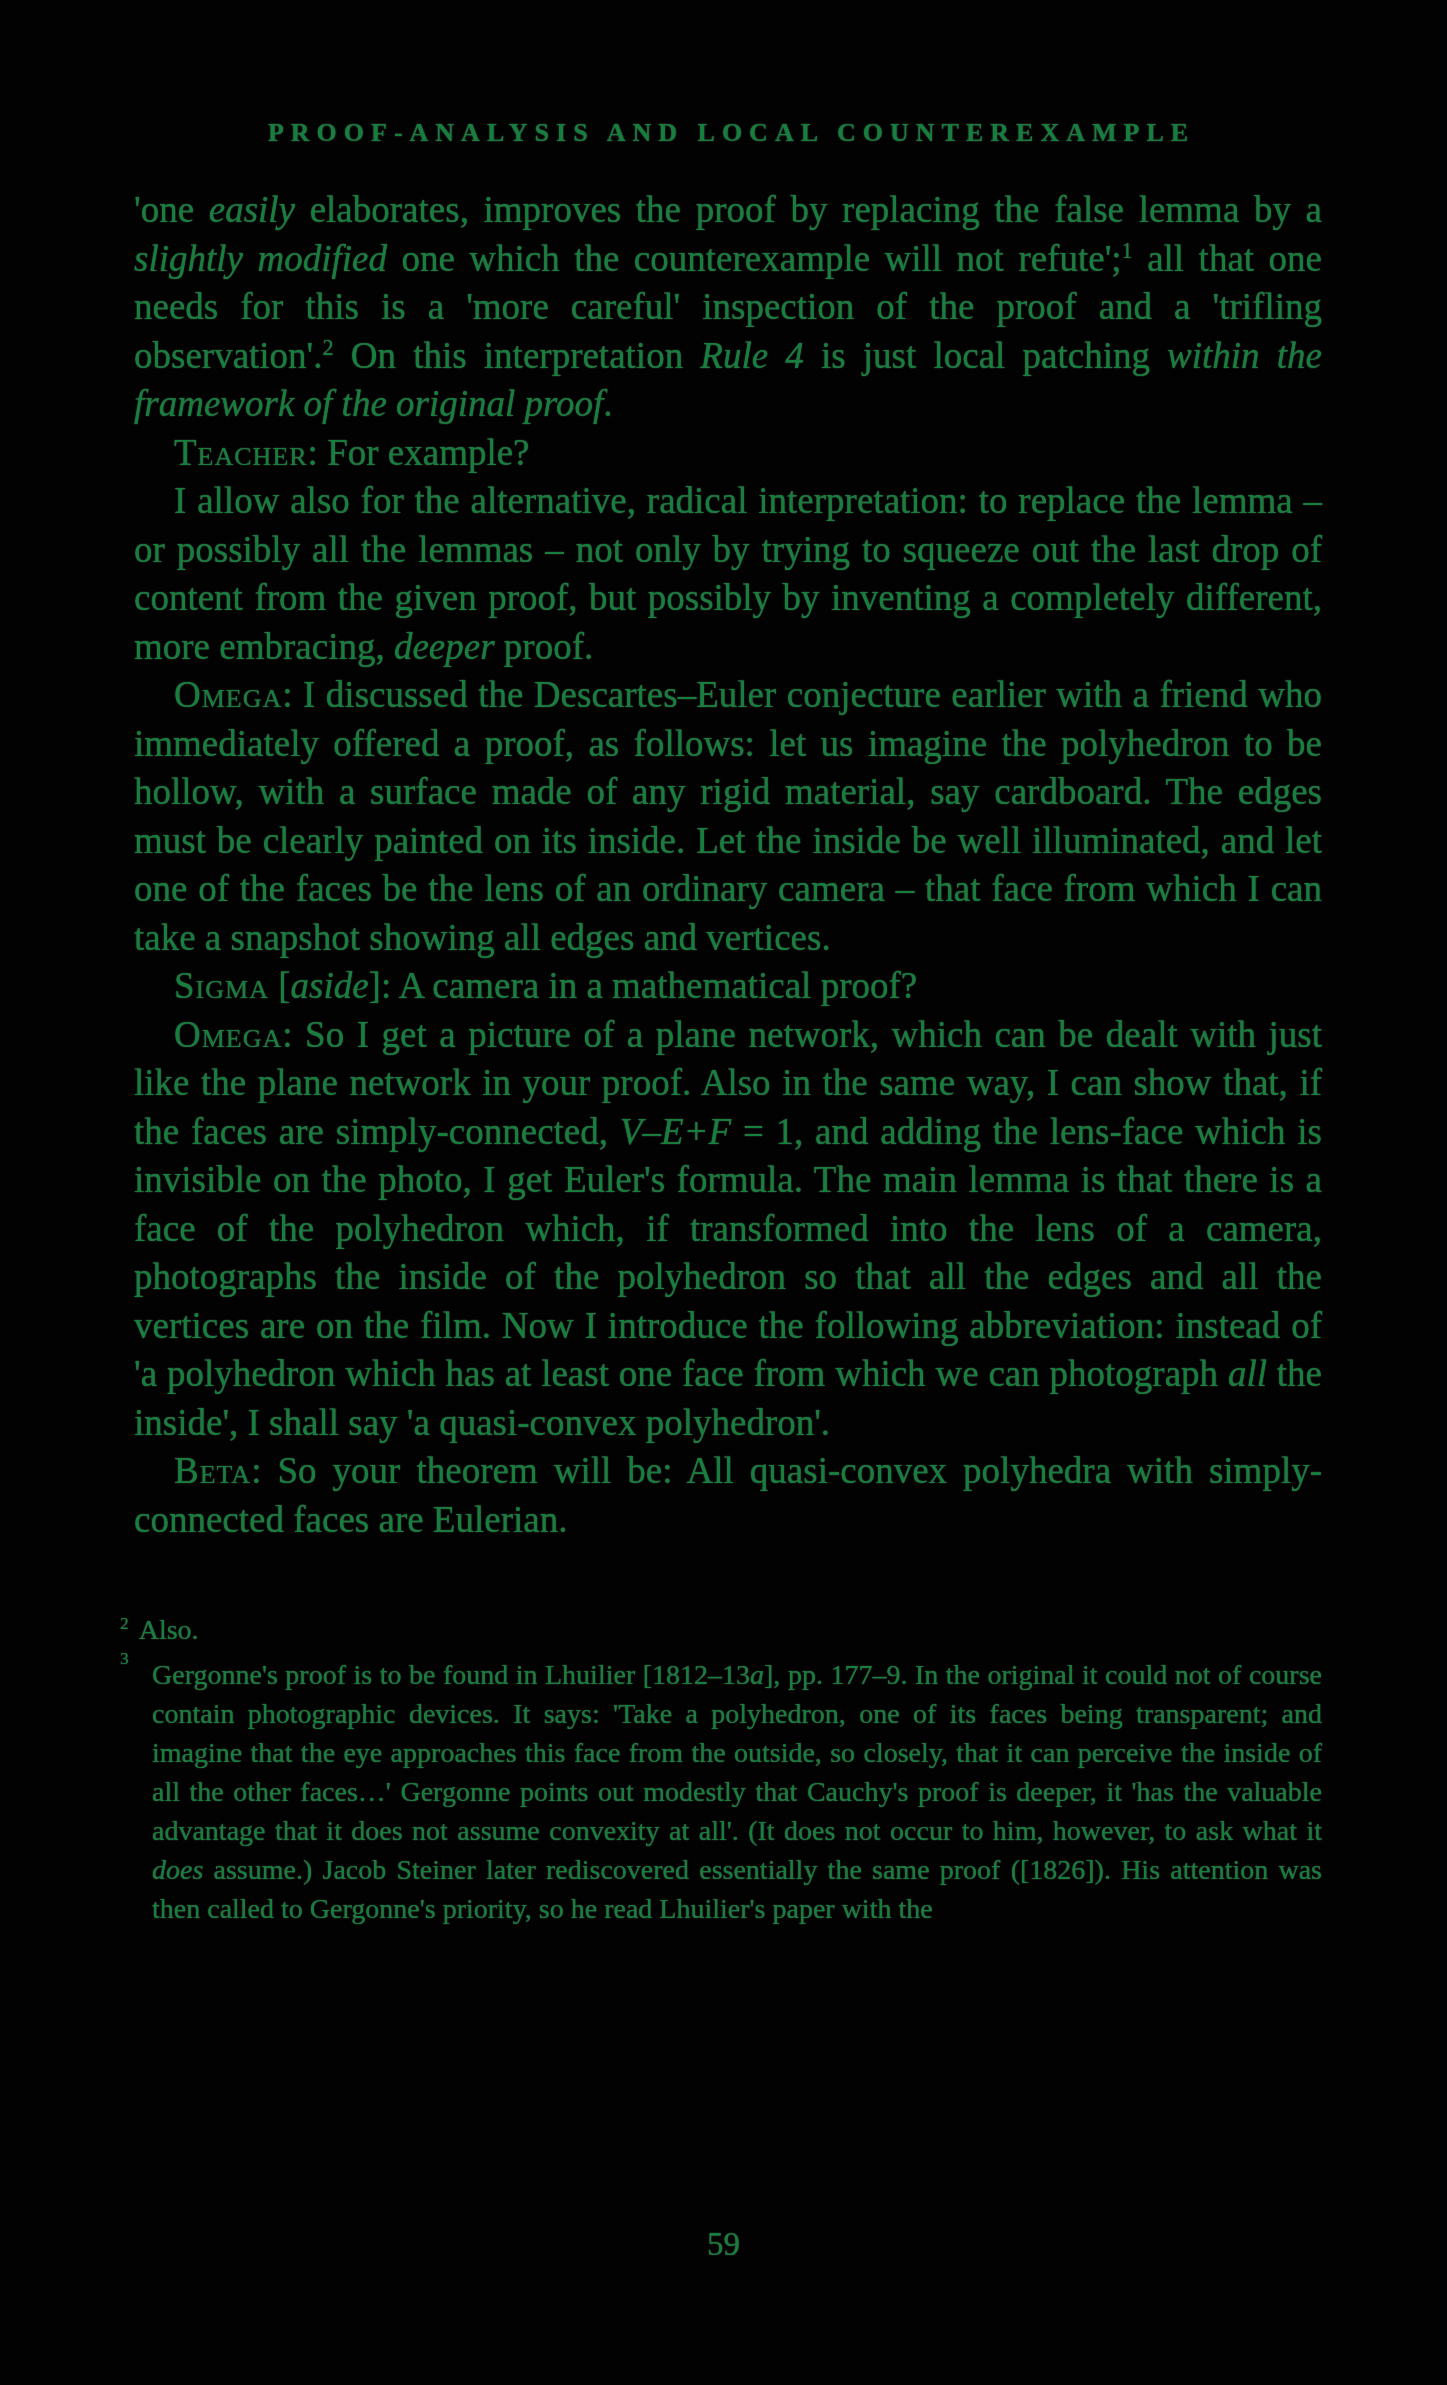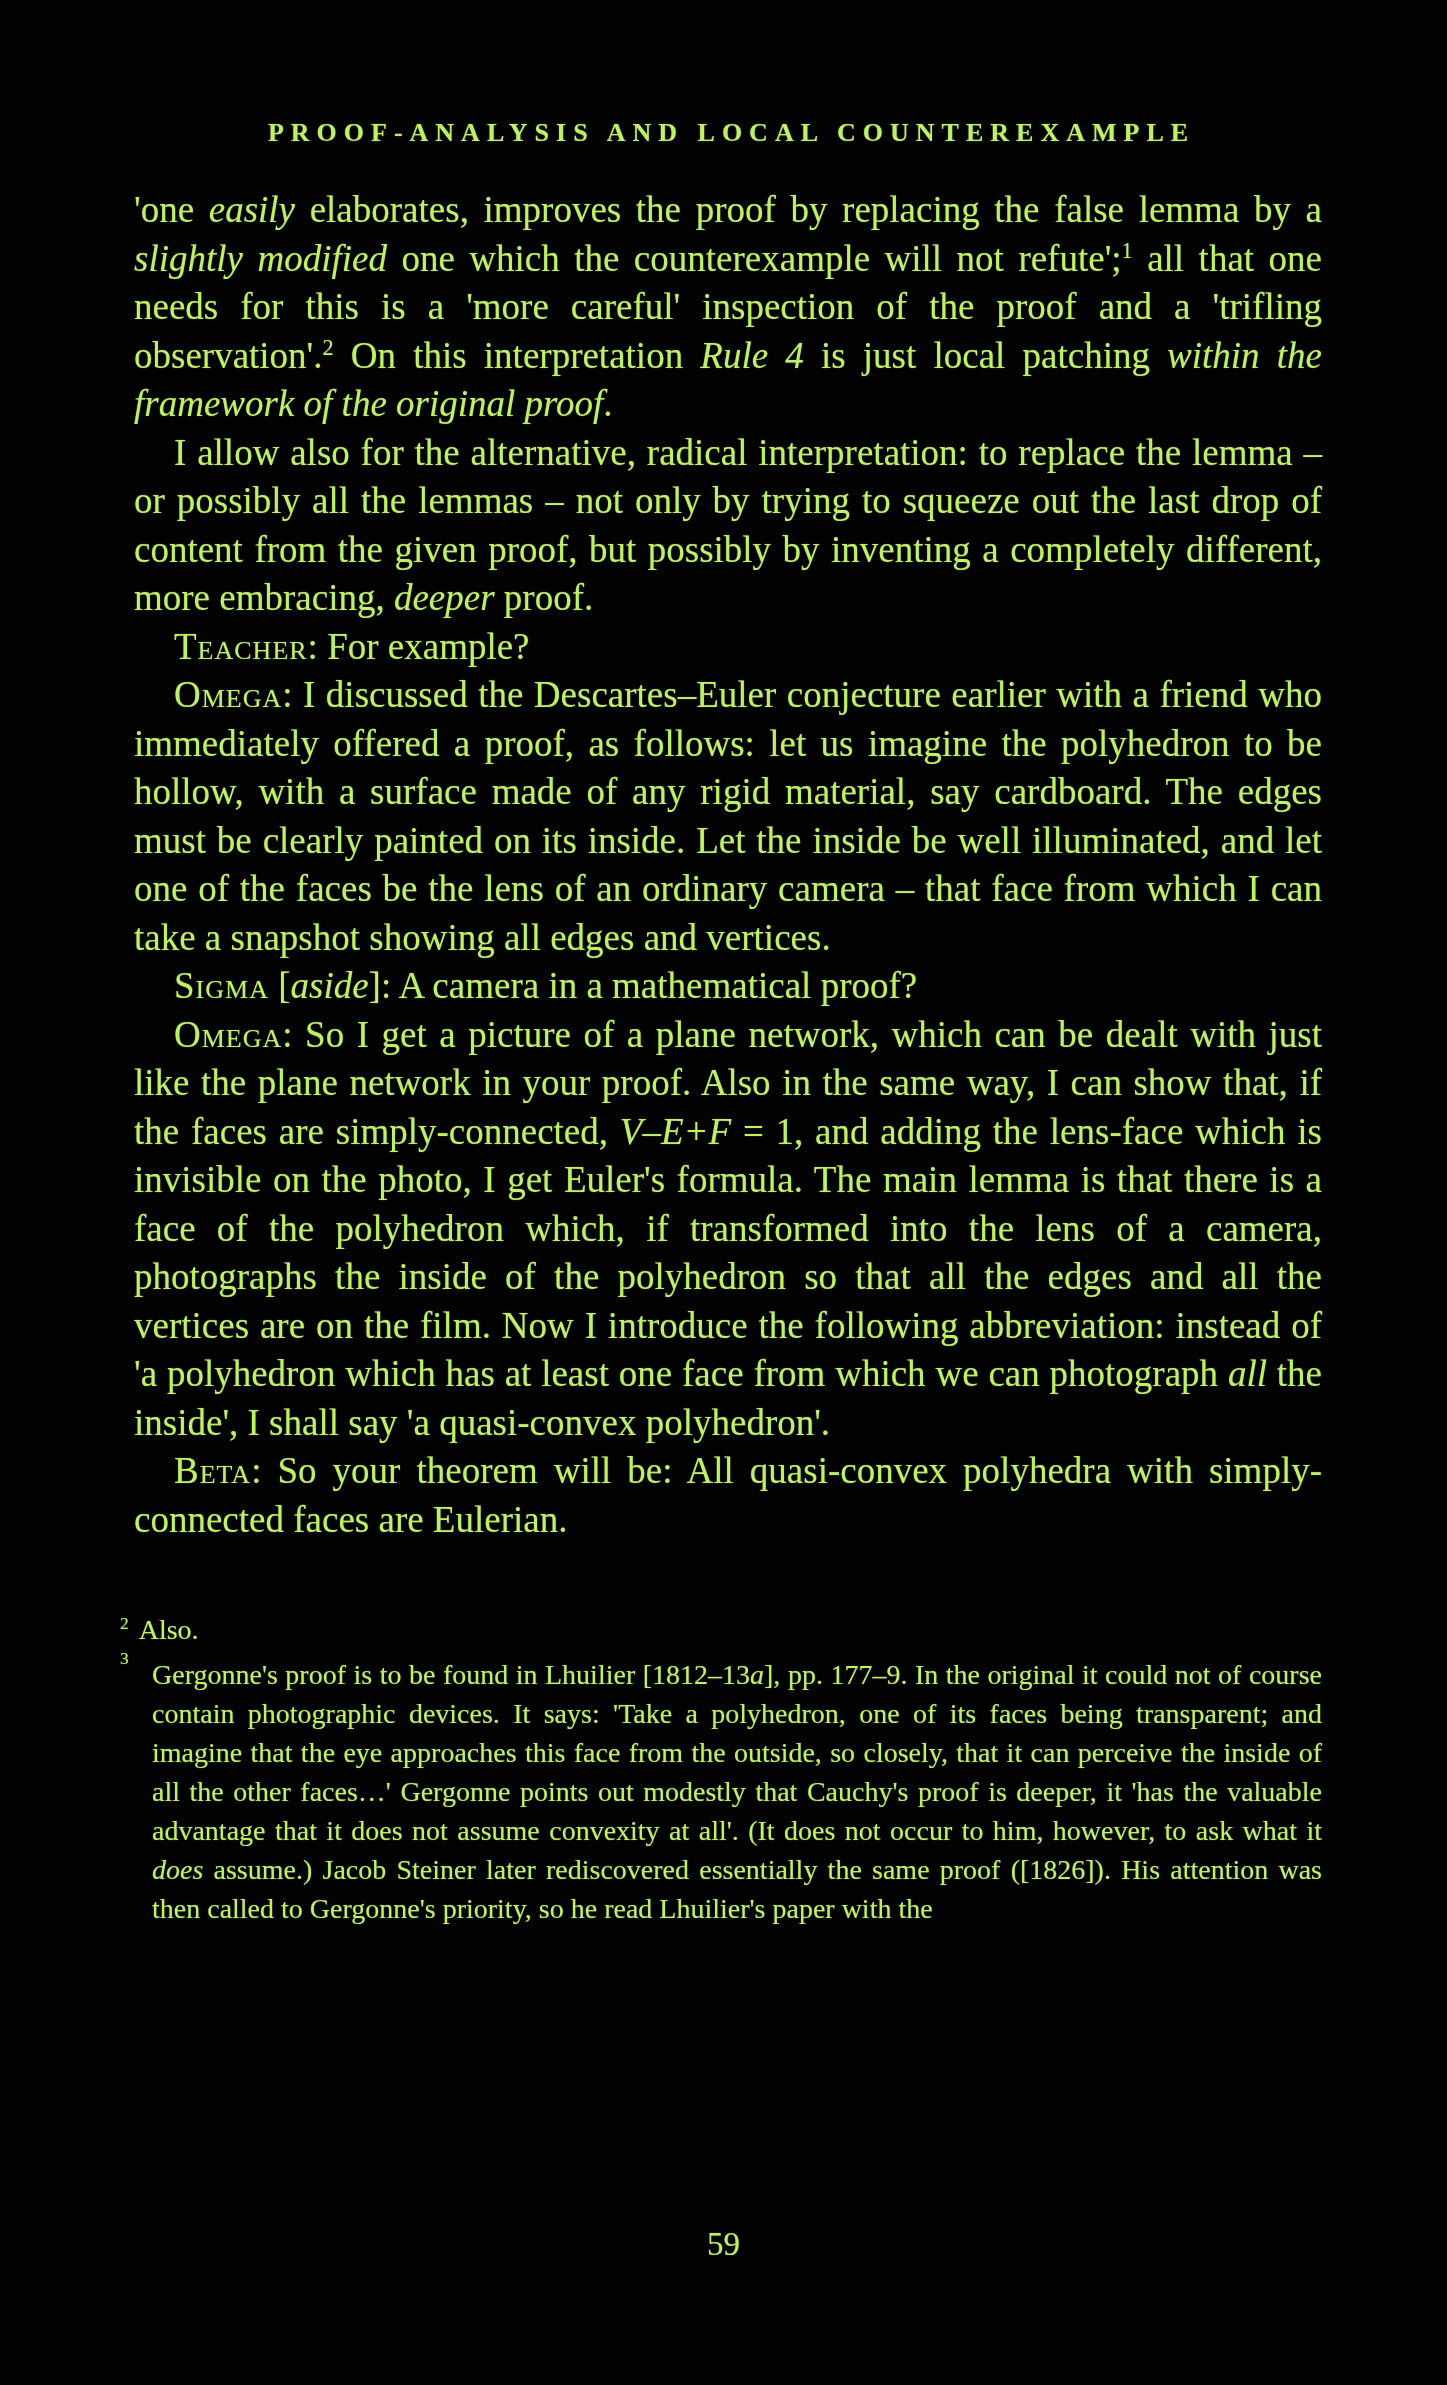--- a/index.html
+++ b/index.html
@@ -5,21 +5,21 @@
   html, body {
     margin: 0;
     padding: 0;
     background: #000;
   }
   .page {
     position: relative;
     width: 1447px;
     height: 2385px;
     background: #020202;
-    color: #bef264;
+    color: #15803d;
     font-family: "Liberation Serif", "DejaVu Serif", serif;
     overflow: hidden;
     box-sizing: border-box;
     padding-top: 118px;
   }
   .content {
     margin-left: 134px;
     width: 1188px;
   }
   .header {
@@ -92,22 +92,22 @@
 </head>
 <body>
 
 <div class="page">
   <div class="content">
 
     <div class="header">PROOF-ANALYSIS AND LOCAL COUNTEREXAMPLE</div>
 
     <div class="body-text">
       <p class="para"><span class="run">'one </span><span class="run run-i">easily</span><span class="run"> elaborates, improves the proof by replacing the false lemma by a </span><span class="run run-i">slightly modified</span><span class="run"> one which the counterexample will not refute';</span><span class="run run-sup">1</span><span class="run"> all that one needs for this is a 'more careful' inspection of the proof and a 'trifling observation'.</span><span class="run run-sup">2</span><span class="run"> On this interpretation </span><span class="run run-i">Rule 4</span><span class="run"> is just local patching </span><span class="run run-i">within the framework of the original proof</span><span class="run">.</span></p>
+      <p class="para indent"><span class="run run-sc">Teacher</span><span class="run">: For example?</span></p>
       <p class="para indent"><span class="run">I allow also for the alternative, radical interpretation: to replace the lemma – or possibly all the lemmas – not only by trying to squeeze out the last drop of content from the given proof, but possibly by inventing a completely different, more embracing, </span><span class="run run-i">deeper</span><span class="run"> proof.</span></p>
-      <p class="para indent"><span class="run run-sc">Teacher</span><span class="run">: For example?</span></p>
       <p class="para indent"><span class="run run-sc">Omega</span><span class="run">: I discussed the Descartes–Euler conjecture earlier with a friend who immediately offered a proof, as follows: let us imagine the polyhedron to be hollow, with a surface made of any rigid material, say cardboard. The edges must be clearly painted on its inside. Let the inside be well illuminated, and let one of the faces be the lens of an ordinary camera – that face from which I can take a snapshot showing all edges and vertices.</span></p>
       <p class="para indent"><span class="run run-sc">Sigma</span><span class="run"> [</span><span class="run run-i">aside</span><span class="run">]: A camera in a mathematical proof?</span></p>
       <p class="para indent"><span class="run run-sc">Omega</span><span class="run">: So I get a picture of a plane network, which can be dealt with just like the plane network in your proof. Also in the same way, I can show that, if the faces are simply-connected, </span><span class="run run-i">V–E+F</span><span class="run"> = 1, and adding the lens-face which is invisible on the photo, I get Euler's formula. The main lemma is that there is a face of the polyhedron which, if transformed into the lens of a camera, photographs the inside of the polyhedron so that all the edges and all the vertices are on the film. Now I introduce the following abbreviation: instead of 'a polyhedron which has at least one face from which we can photograph </span><span class="run run-i">all</span><span class="run"> the inside', I shall say 'a quasi-convex polyhedron'.</span></p>
       <p class="para indent"><span class="run run-sc">Beta</span><span class="run">: So your theorem will be: All quasi-convex polyhedra with simply-connected faces are Eulerian.</span></p>
     </div>
 
     <div class="footnotes">
       <div class="fn-row">
         <div>
           <span class="fn-marker">2</span><span class="fn-inline-text"><span class="run">Also.</span></span>

